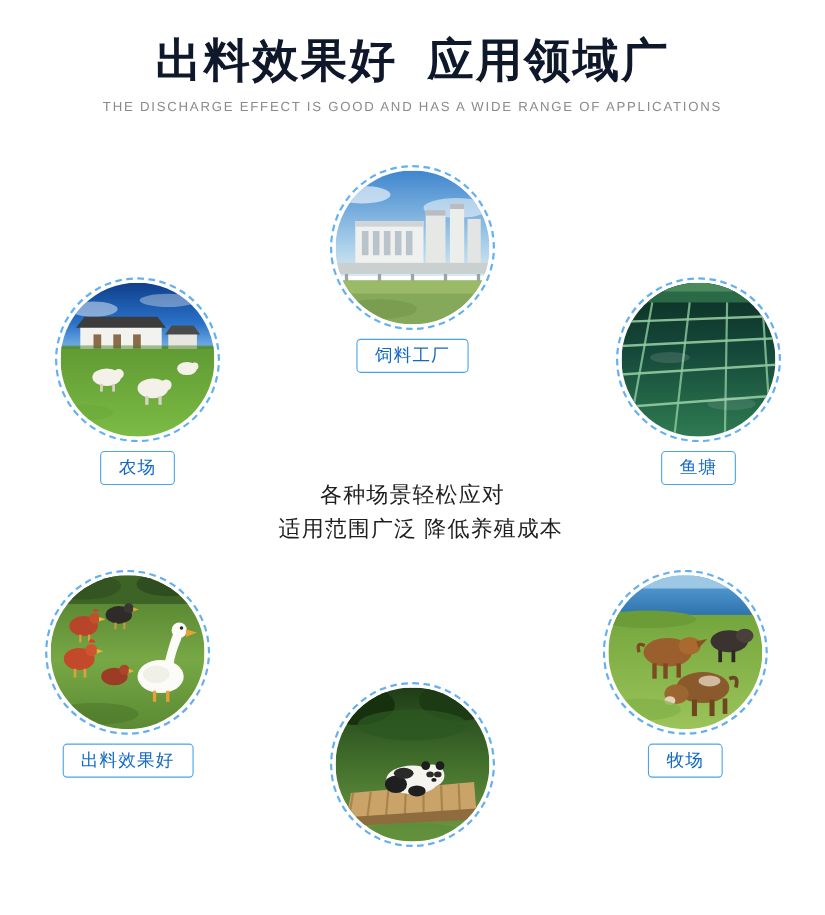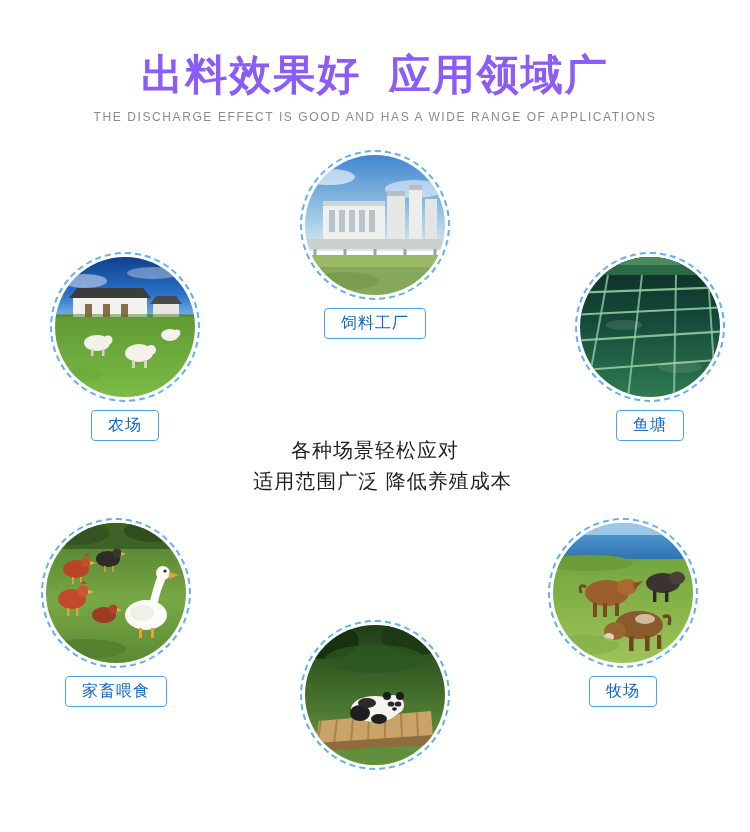--- a/index.html
+++ b/index.html
@@ -16,24 +16,24 @@
   }
 
   
   .header {
     position: absolute;
     top: 0; left: 0;
     width: 750px;
     text-align: center;
   }
   .title {
-    margin-top: 52px;
+    margin-top: 32px;
     font-size: 42px;
     font-weight: bold;
-    color: #8b5cf6;
+    color: #0f172a;
     letter-spacing: 2px;
     line-height: 1.1;
     white-space: pre;
   }
   .subtitle {
     margin-top: 12px;
     font-size: 12px;
     color: #8b8b8b;
     letter-spacing: 1.6px;
     font-family: "Liberation Sans", sans-serif;
@@ -95,21 +95,21 @@
     letter-spacing: 1px;
     background: #ffffff;
     white-space: nowrap;
     text-align: right;
   }
   .label.below-offset { margin-top: 10px; }
 
   
   #node-farm      { left: 45px;  top: 252px; }
   #node-feedmill  { left: 295px; top: 150px; }
-  #node-fishpond  { left: 570px; top: 252px; }
+  #node-fishpond  { left: 555px; top: 252px; }
   #node-poultry   { left: 36px;  top: 518px; }
   #node-zoo       { left: 295px; top: 620px; }
   #node-pasture   { left: 543px; top: 518px; }
 </style>
 </head>
 <body>
 
 <div class="header">
   <div class="title">出料效果好  应用领域广</div>
   <div class="subtitle">THE DISCHARGE EFFECT IS GOOD AND HAS A WIDE RANGE OF APPLICATIONS</div>
@@ -305,21 +305,21 @@
           <circle cx="119" cy="48" r="1.6" fill="#2a2a2a"></circle>
           <rect x="93" y="105" width="3" height="10" fill="#e8a13a"></rect>
           <rect x="105" y="105" width="3" height="10" fill="#e8a13a"></rect>
           <ellipse cx="96" cy="90" rx="12" ry="8" fill="#f0efe8"></ellipse>
         </g>
         <ellipse cx="40" cy="126" rx="40" ry="10" fill="#4d7a2b" opacity="0.65"></ellipse>
       </svg>
     </div>
     <div class="circle-ring"></div>
   </div>
-  <span class="label">家畜喂食</span>
+  <span class="label">出料效果好</span>
 </div>
 
 <div class="node" id="node-zoo">
   <div class="circle-wrap">
     <div class="circle-img">
       <svg viewBox="0 0 140 140" preserveAspectRatio="xMidYMid slice">
         <defs>
           <linearGradient id="zooBg" x1="0" y1="0" x2="0" y2="1">
             <stop offset="0%" stop-color="#1f3d18"></stop>
             <stop offset="45%" stop-color="#3f6b2a"></stop>

